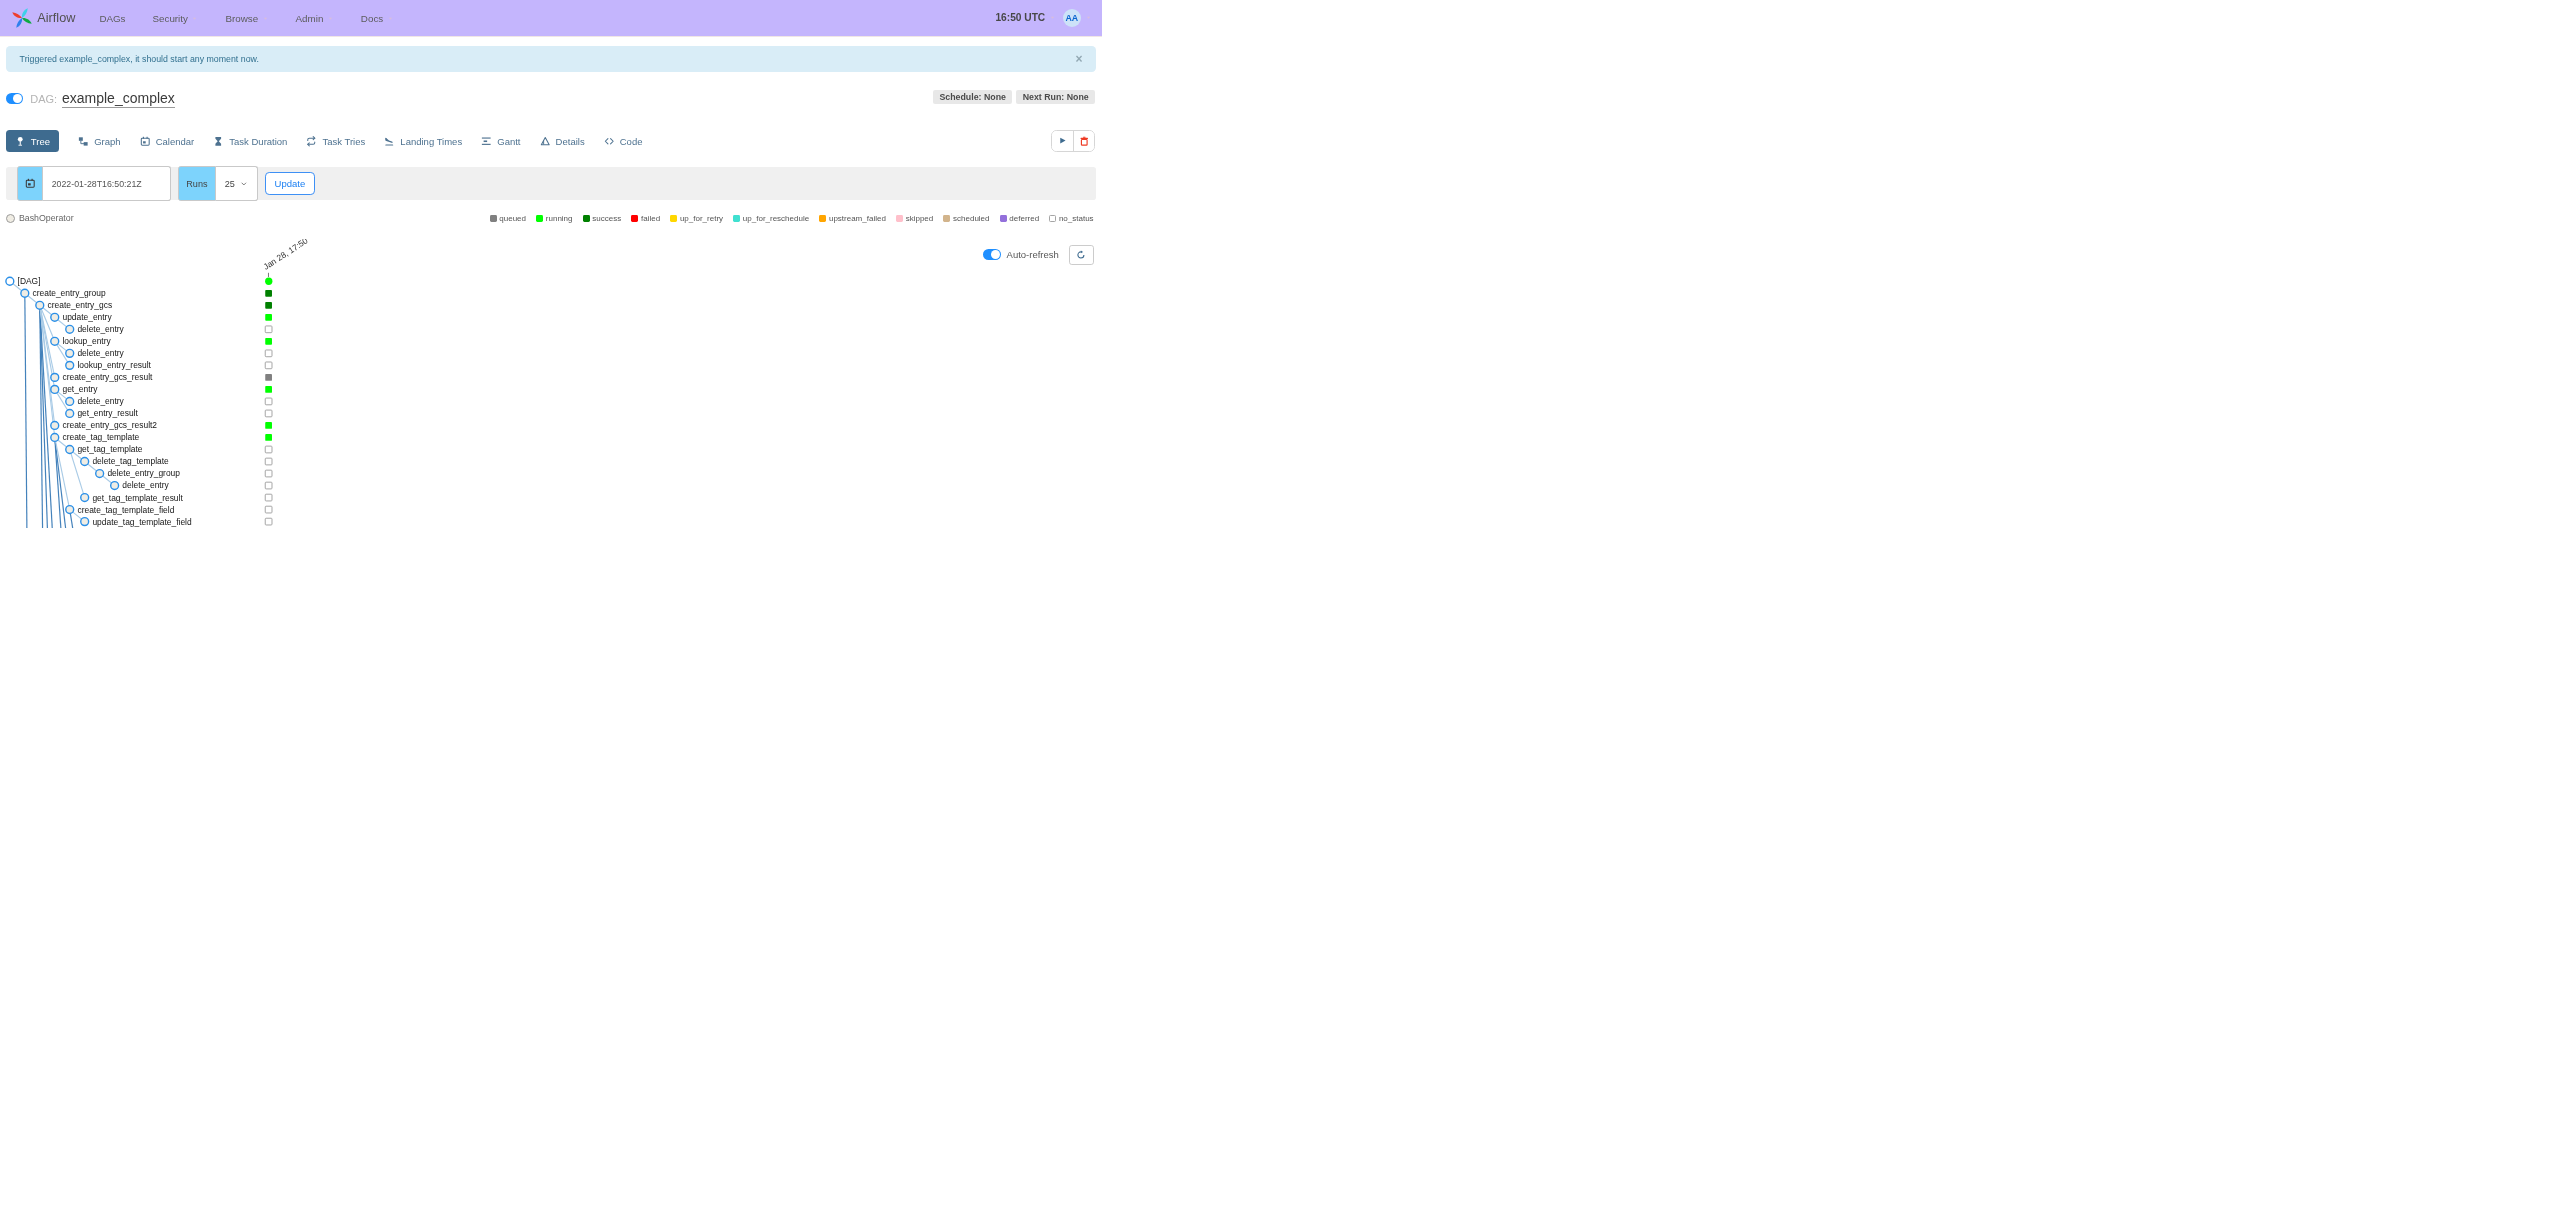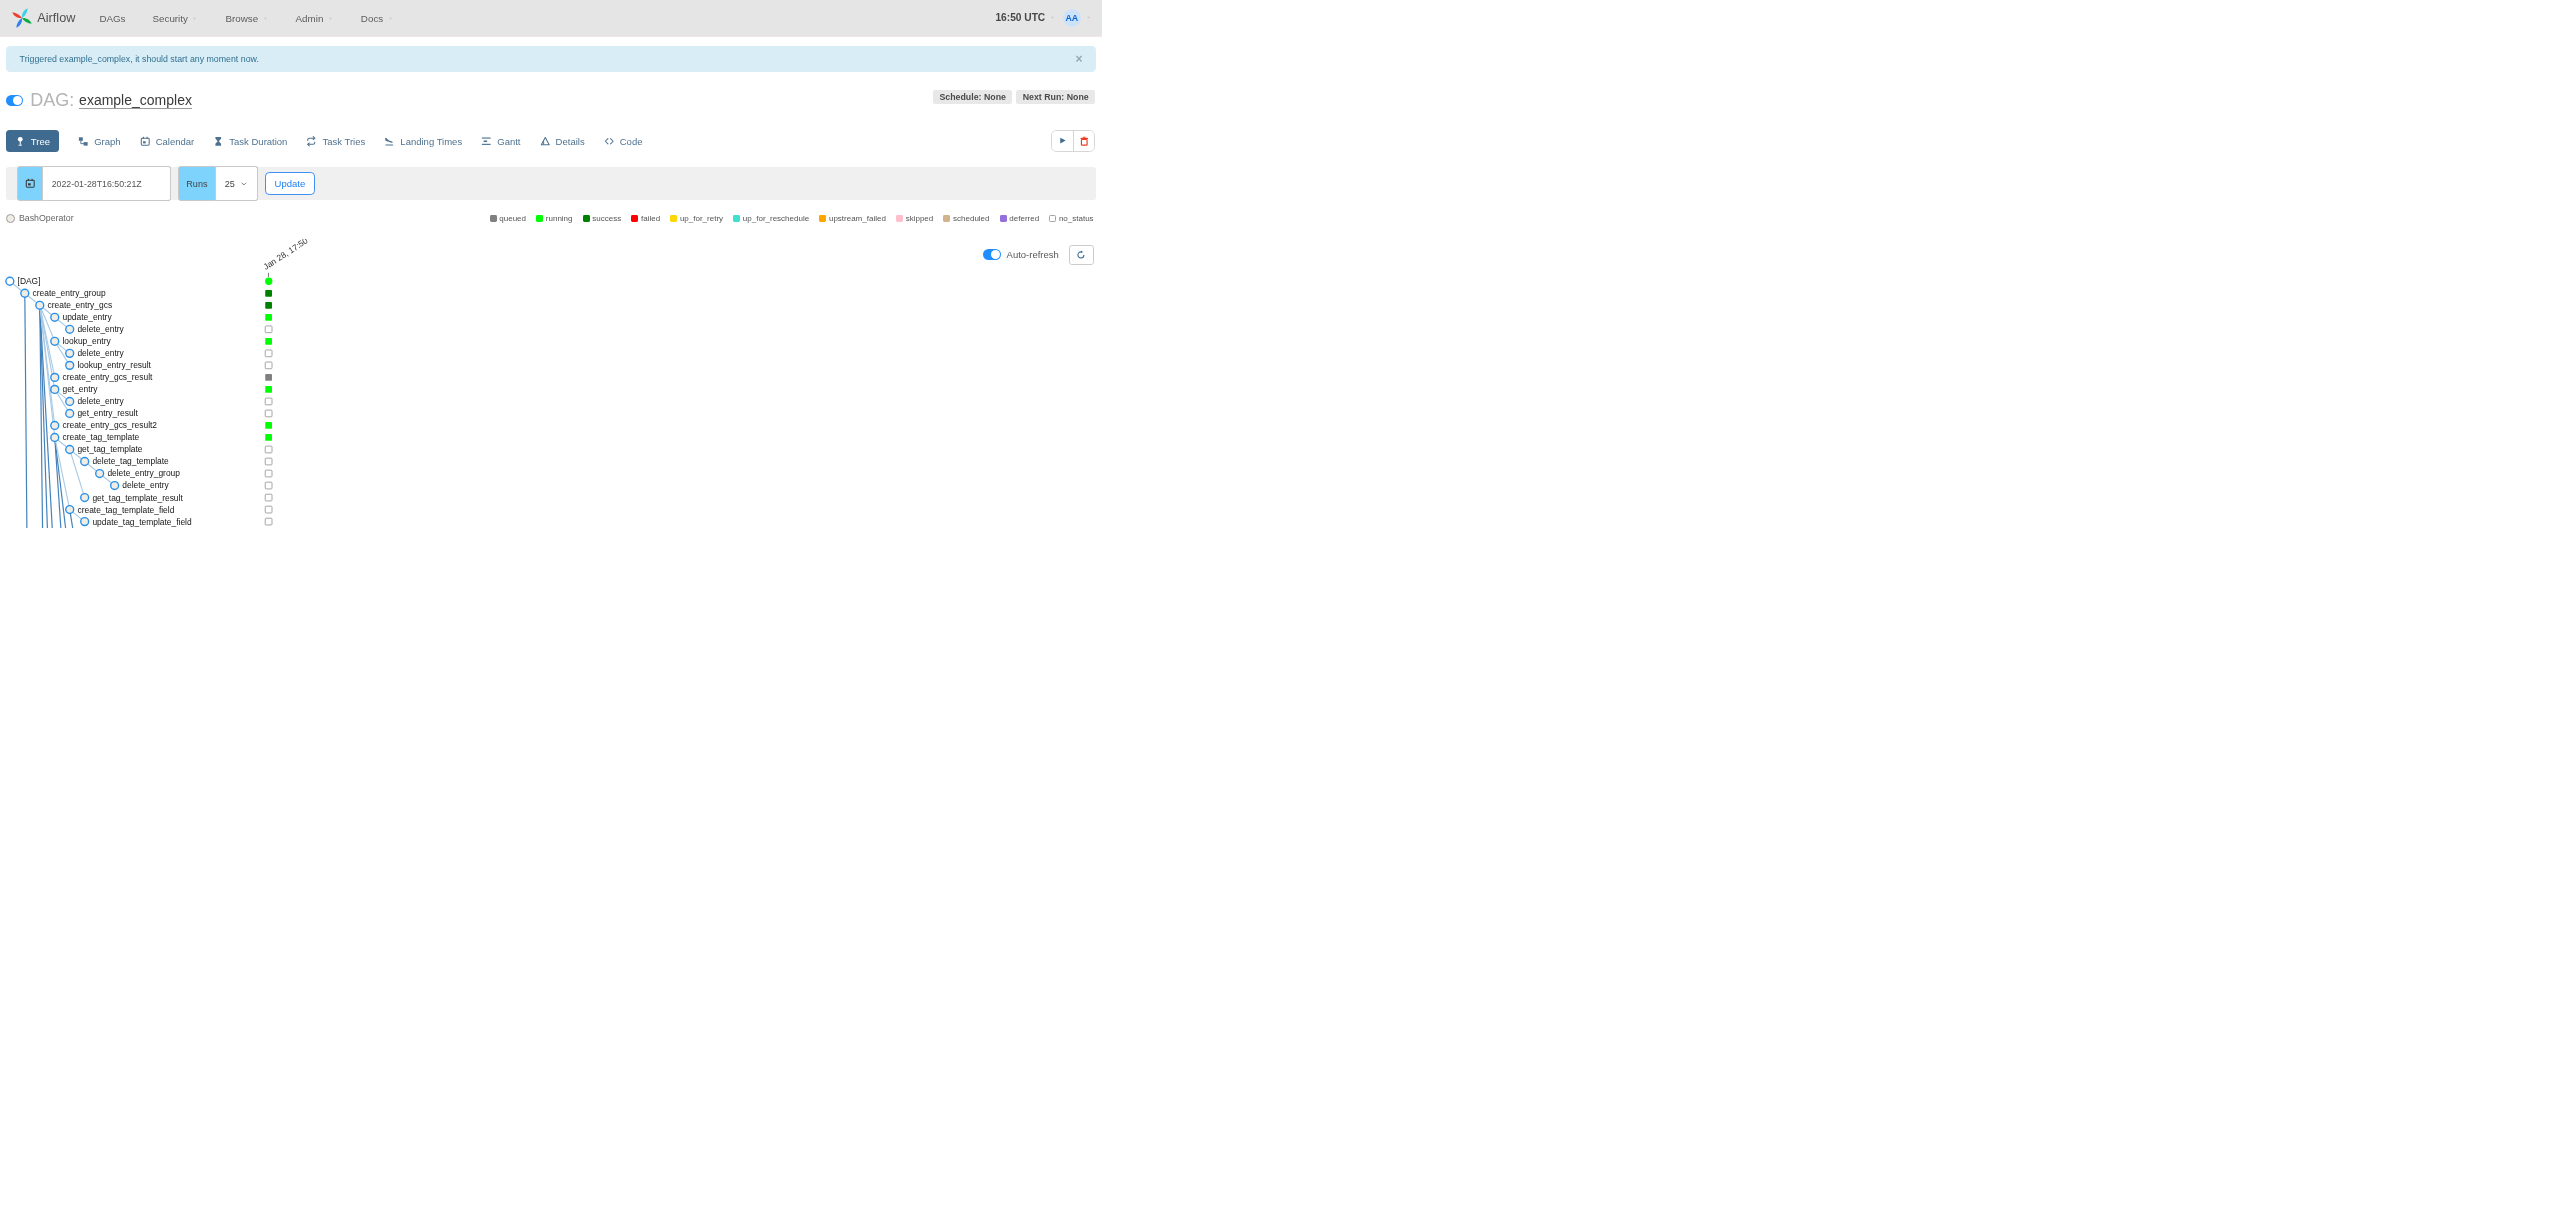--- a/index.html
+++ b/index.html
@@ -2,41 +2,41 @@
 <html style="font-size:11.2px"><head>
 <meta charset="utf-8">
 <style>
   *{box-sizing:border-box;margin:0;padding:0}
   html,body{width:1102px;height:528px}
   body{position:relative;overflow:hidden;background:#fff;font-family:"Liberation Sans",sans-serif;-webkit-font-smoothing:antialiased}
   .ic{display:inline-flex;align-items:center;justify-content:center}
   .ic svg{width:100%;height:100%;display:block}
 
   
-  #navbar{position:absolute;top:0;left:0;right:0;height:37px;display:flex;align-items:center;padding:0 9.8px;background:#e5e5e5;border-bottom:0.7px solid #f0e6e6}
+  #navbar{position:absolute;top:0;left:0;right:0;height:37px;display:flex;align-items:center;padding:0 9.8px;background:#c4b5fd;border-bottom:0.7px solid #f0e6e6}
   #logo{width:24px;height:24px}
   #brand{font-size:12.7px;color:#51504f;margin-left:3.5px}
   #nav-menu{display:flex;list-style:none;margin-left:24px;gap:27px}
   .nav-item{display:flex;align-items:center;gap:3.5px;font-size:9.8px;font-weight:400;color:#5c5c5c;cursor:pointer}
   .caret{width:7px;height:7px;color:#d9bedb}
   #nav-right{margin-left:auto;display:flex;align-items:center;gap:6.3px}
   #clock-wrap{display:flex;align-items:center;gap:4.2px;cursor:pointer}
   #clock{font-size:10.2px;font-weight:700;color:#474747}
   #avatar-wrap{display:flex;align-items:center;gap:4.2px;cursor:pointer}
   #avatar{width:18.3px;height:18.3px;border-radius:50%;background:#cde2f8;color:#0a65cf;font-weight:700;font-size:8.8px;display:flex;align-items:center;justify-content:center}
 
   
   #banner{position:absolute;top:46px;left:5.6px;right:5.6px;height:26px;background:#d9edf7;border-radius:4.2px;display:flex;align-items:center;padding:0 14px;color:#31708f;font-size:8.8px}
   #banner-close{margin-left:auto;color:#92a8b3;font-size:12px;font-weight:700;cursor:pointer;line-height:1}
 
   
   #dag-header{position:absolute;top:90px;left:5.6px;right:7px;display:flex;align-items:center}
   .toggle{width:17.6px;height:11.2px;border-radius:6.3px;position:relative;cursor:pointer;flex:none}
   .toggle::after{content:"";position:absolute;right:1.1px;top:1.1px;width:9.1px;height:9.1px;border-radius:50%;background:#fff}
-  #dag-prefix{font-size:18px;color:#b4b4b4;margin-left:7px}
+  #dag-prefix{font-size:11px;color:#b4b4b4;margin-left:7px}
   #dag-title{font-size:14px;color:#3b3b3b;margin-left:4.9px;border-bottom:0.7px solid #9a9a9a;line-height:1.18}
   #badges{margin-left:auto;display:flex;gap:4.2px;align-self:flex-start}
   .badge{background:#e8e8e8;border-radius:2.1px;padding:2.1px 6.3px;font-size:8.8px;font-weight:700;color:#4a4a4a;white-space:nowrap}
 
   
   #tabs-row{position:absolute;top:129px;left:5.6px;right:7px;display:flex;align-items:center;height:24px}
   #tabs-list{display:flex;align-items:center;gap:19px}
   .tab{display:flex;align-items:flex-end;gap:5.6px;font-size:9.5px;cursor:pointer;white-space:nowrap}
   .tab .ic{width:10.5px;height:10.5px}
   .tab.active{color:#fff;border-radius:3.5px;padding:5.6px 9.1px}

